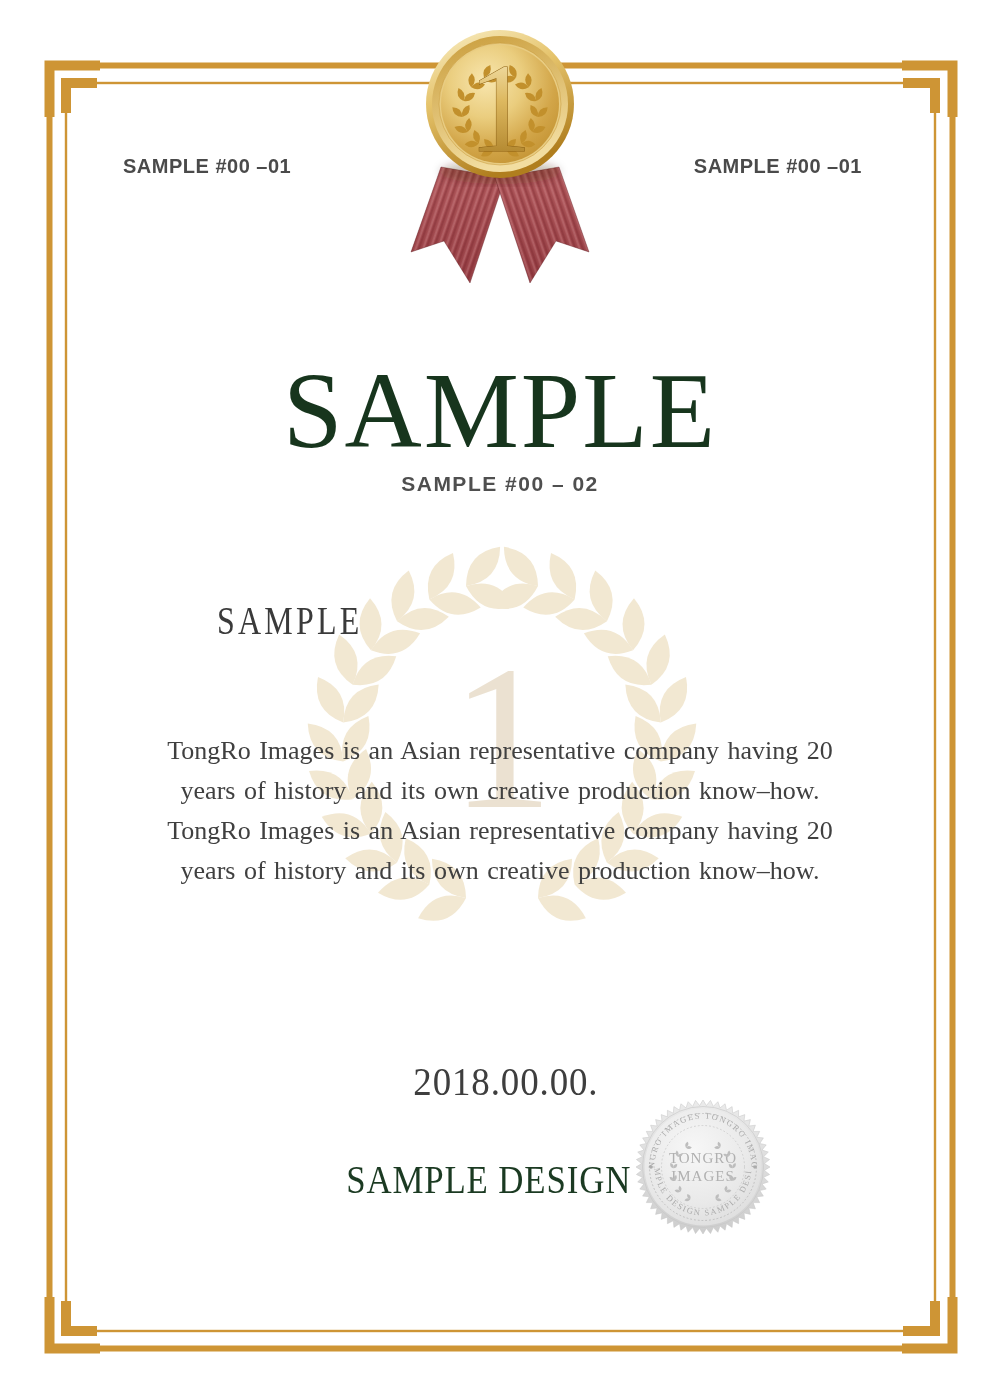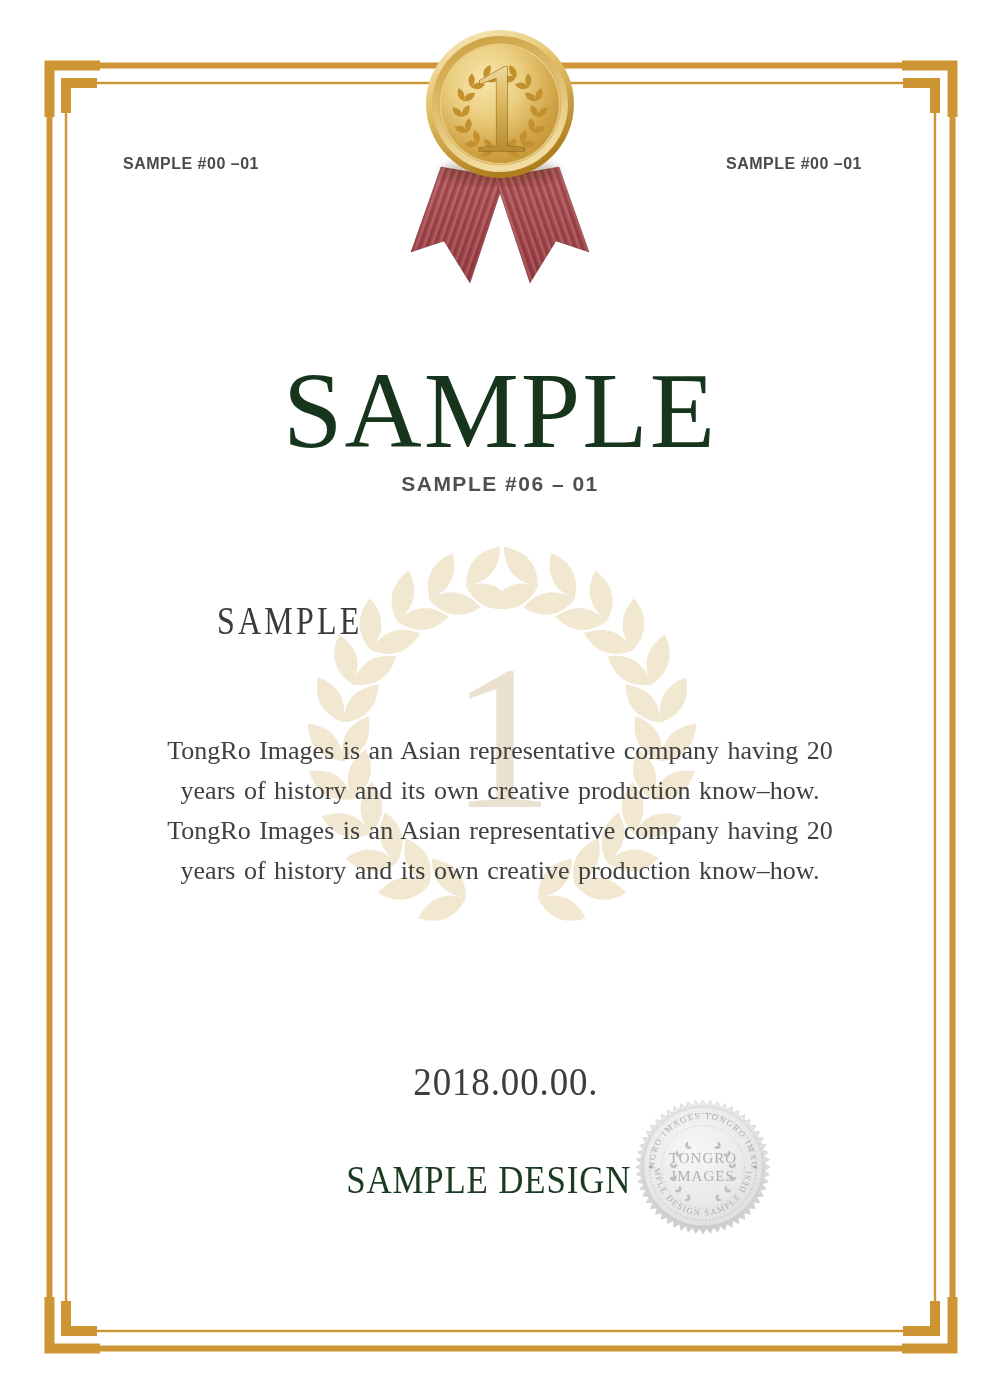--- a/index.html
+++ b/index.html
@@ -2,21 +2,21 @@
 <html><head>
 <meta charset="utf-8">
 <style>
   html,body{margin:0;padding:0;background:#fff;}
   .stage{position:relative;width:1000px;height:1396px;background:#fff;overflow:hidden;
          font-family:"Liberation Serif",serif;}
   .abs{position:absolute;}
   .ctr{position:absolute;left:0;right:0;text-align:center;}
   svg.layer{position:absolute;left:0;top:0;z-index:0;}
   .txt{z-index:2;font-family:Liberation Serif, serif;}
-  .corner-label{font-family:"Liberation Sans",sans-serif;font-weight:700;font-size:16px;
+  .corner-label{font-family:"Liberation Sans",sans-serif;font-weight:700;font-size:20px;
                 color:#4A4A4A;letter-spacing:.5px;}
   .title{font-size:107px;color:#17351D;letter-spacing:2px;line-height:1;font-weight:400;}
   .subtitle{font-family:"Liberation Sans",sans-serif;font-weight:700;font-size:21px;
             color:#4F4F4F;letter-spacing:1.5px;}
   .recipient{font-size:40px;color:#3A3A3A;letter-spacing:4px;
              display:inline-block;transform:scaleX(.8);transform-origin:left center;}
   .issuer{font-size:30px;color:#3E3E3E;line-height:44px;
           display:inline-block;transform:scaleX(.84);transform-origin:left center;}
   .body-line{font-size:26px;color:#404040;line-height:40px;word-spacing:2px;}
   .date{font-size:41px;color:#3E3E3E;letter-spacing:1px;
@@ -236,21 +236,21 @@
           <path d="M0,0 Q7,-6.5 14,0 Q7,6.5 0,0Z" transform="translate(516.0594939461466,77.56030409260731) rotate(-117)" fill="#C2902C"></path>
         </g>
       <text x="500" y="151" font-size="128" text-anchor="middle" fill="url(#lgNum)" stroke="#8A5F12" stroke-width="1" paint-order="stroke" font-family="Liberation Serif,serif">1</text>
     </g>
   </svg>
 
   <div class="abs txt corner-label" style="top:155px;left:123px;">SAMPLE #00 –01</div>
   <div class="abs txt corner-label" style="top:155px;right:138px;">SAMPLE #00 –01</div>
 
   <div class="ctr txt title" style="top:358px;">SAMPLE</div>
-  <div class="ctr txt subtitle" style="top:472px;">SAMPLE #06 – 01</div>
+  <div class="ctr txt subtitle" style="top:472px;">SAMPLE #00 – 02</div>
 
   <div class="abs txt" style="top:597px;left:217px;">
     <span class="recipient">SAMPLE</span>
   </div>
 
   <div class="ctr txt" style="top:731px;">
     <div class="body-line">TongRo Images is an Asian representative company having 20</div>
     <div class="body-line">years of history and its own creative production know–how.</div>
     <div class="body-line">TongRo Images is an Asian representative company having 20</div>
     <div class="body-line">years of history and its own creative production know–how.</div>

